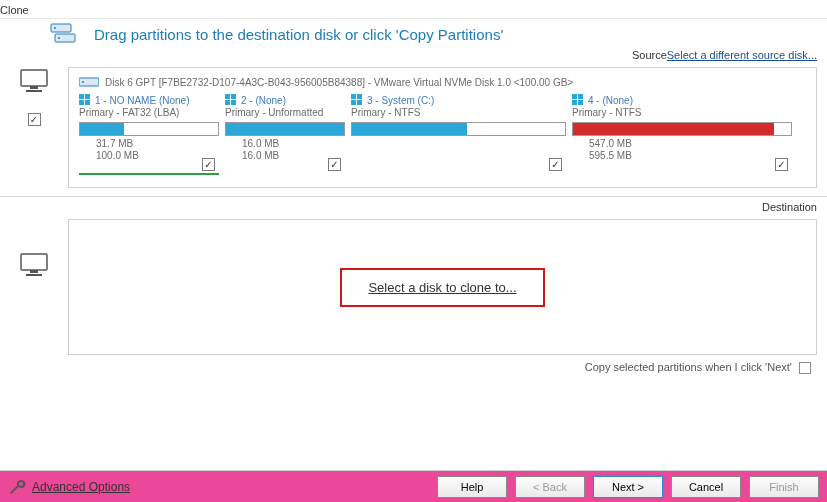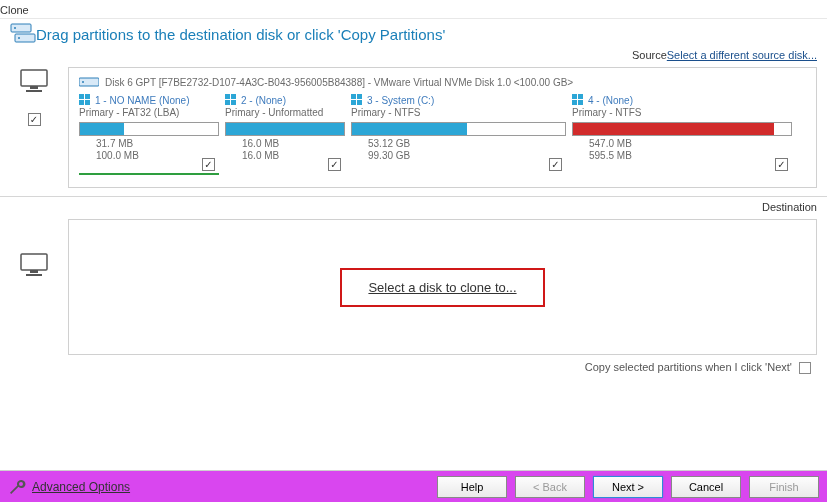--- a/index.html
+++ b/index.html
@@ -16,21 +16,22 @@
   .titlebar {
     padding: 4px 8px 2px 0;
     font-size: 11px;
     color: #333;
     border-bottom: 1px solid #e8e8e8;
   }
   .header-row {
     display: flex;
     align-items: center;
     padding: 4px 10px 2px 10px;
-    gap: 0;
+    gap: 18px;
+    margin-left: 40px;
   }
   .header-row svg { flex-shrink: 0; }
   .instruction {
     color: #1a7fb8;
     font-size: 15px;
   }
   .section-label {
     padding: 2px 10px;
     font-size: 11px;
     color: #333;
@@ -175,21 +176,21 @@
   .copy-row .chk {
     display: inline-block;
     width: 12px; height: 12px;
     border: 1px solid #8a8a8a;
     vertical-align: middle;
     margin-left: 4px;
   }
   .footer {
     position: absolute;
     left: 0; right: 0; bottom: 0;
-    background: #d946ef;
+    background: #ec4899;
     border-top: 1px solid #cfcfcf;
     display: flex;
     align-items: center;
     padding: 4px 8px;
     gap: 8px;
     height: 32px;
   }
   .footer-left {
     display: flex;
     align-items: center;
@@ -294,21 +295,20 @@
               <rect x="6" y="0" width="5" height="5" fill="#2ca6d6"></rect>
               <rect x="0" y="6" width="5" height="5" fill="#2ca6d6"></rect>
               <rect x="6" y="6" width="5" height="5" fill="#2ca6d6"></rect>
             </svg>
             <span>3 - System (C:)</span>
           </div>
           <div class="p-sub">Primary - NTFS</div>
           <div class="p-bar">
             <div class="p-fill" style="width: 54%;"></div>
           </div>
-          <div class="p-sizes">53.12 GB<br>99.30 GB</div>
           <div class="p-check"></div>
         </div>
         <div class="partition" style="width: 220px;">
           <div class="p-header">
             <svg width="12" height="12" viewBox="0 0 12 12">
               <rect x="0" y="0" width="5" height="5" fill="#2ca6d6"></rect>
               <rect x="6" y="0" width="5" height="5" fill="#2ca6d6"></rect>
               <rect x="0" y="6" width="5" height="5" fill="#2ca6d6"></rect>
               <rect x="6" y="6" width="5" height="5" fill="#2ca6d6"></rect>
             </svg>

